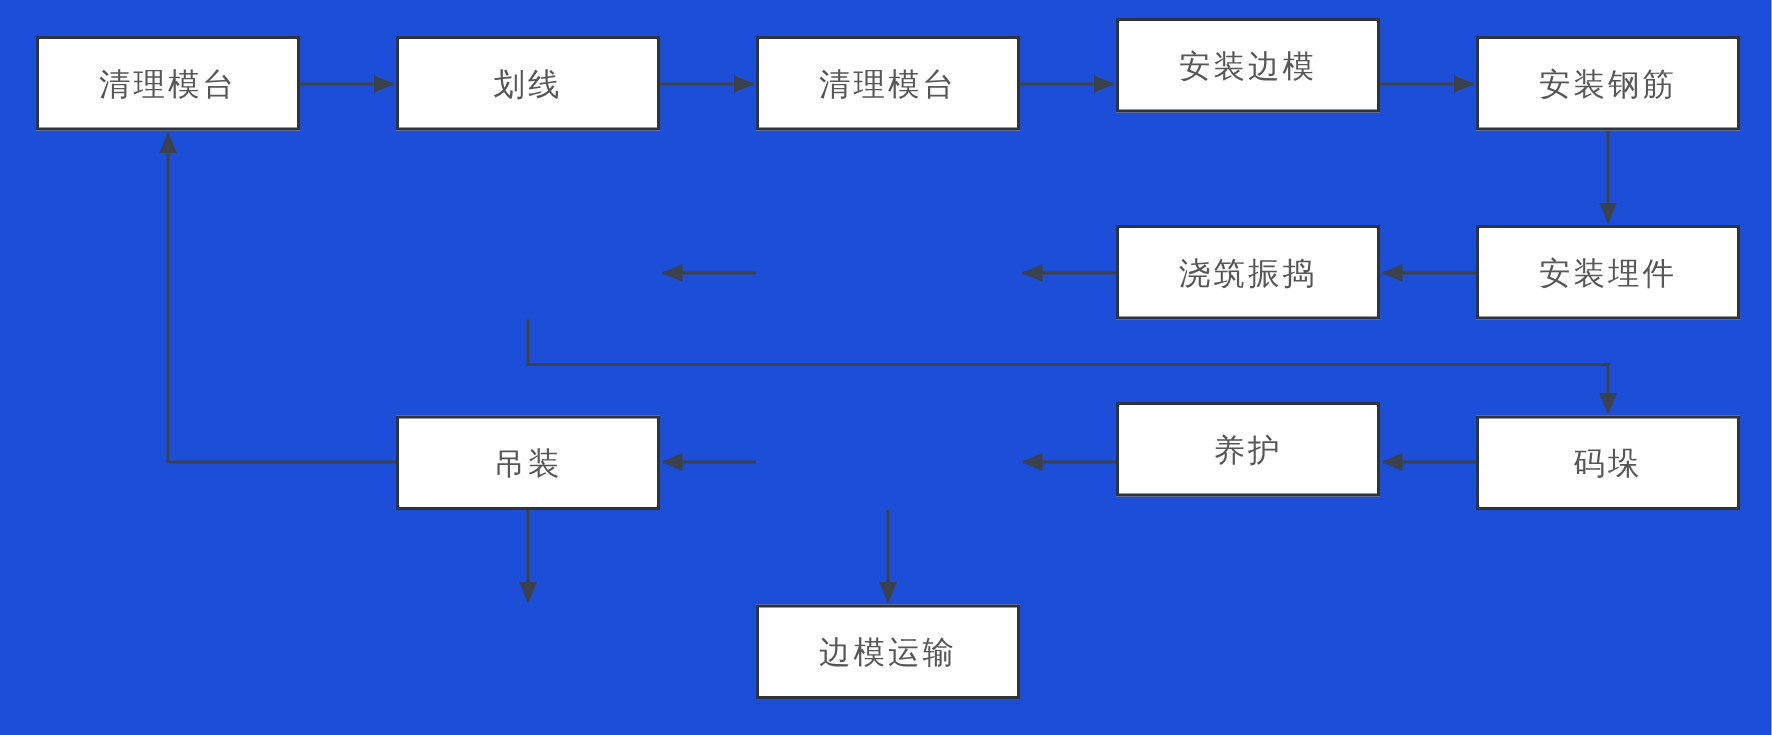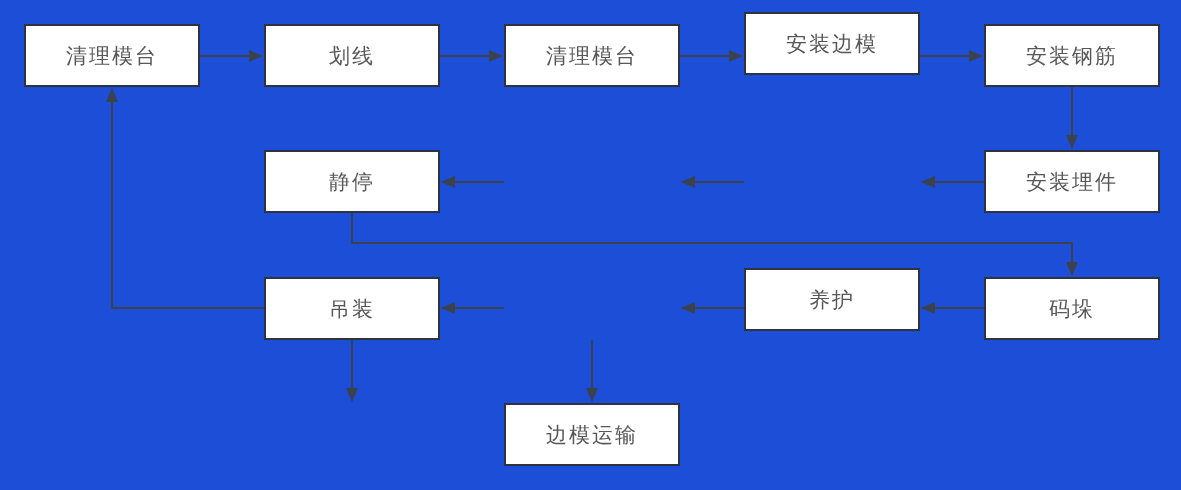--- a/index.html
+++ b/index.html
@@ -78,21 +78,21 @@
     <path d="M352,340 V401" marker-end="url(#arrow)"></path>
     <path d="M592,340 V401" marker-end="url(#arrow)"></path>
   </svg>
 
   <div class="node" style="left:24px;top:24px">清理模台</div>
   <div class="node" style="left:264px;top:24px">划线</div>
   <div class="node" style="left:504px;top:24px">清理模台</div>
   <div class="node" style="left:744px;top:12px">安装边模</div>
   <div class="node" style="left:984px;top:24px">安装钢筋</div>
 
-  <div class="node" style="left:264px;top:150px">静停</div>
+  <div class="node" style="left:744px;top:150px">浇筑振捣</div>
   <div class="node" style="left:984px;top:150px">安装埋件</div>
 
   <div class="node" style="left:264px;top:277px">吊装</div>
   <div class="node" style="left:744px;top:268px">养护</div>
   <div class="node" style="left:984px;top:277px">码垛</div>
 
   <div class="node" style="left:504px;top:403px">边模运输</div>
 
 </div>
 

